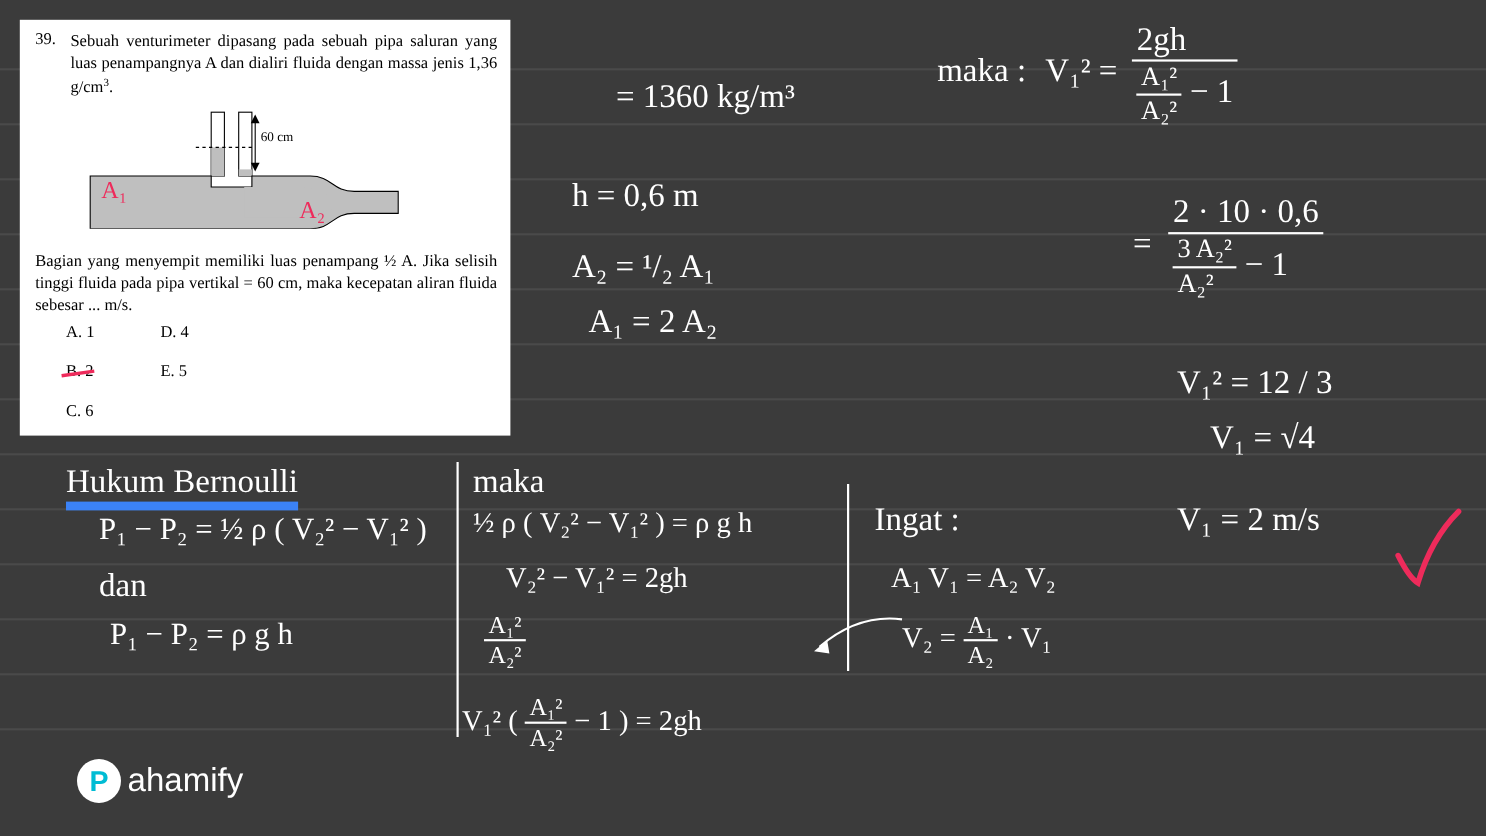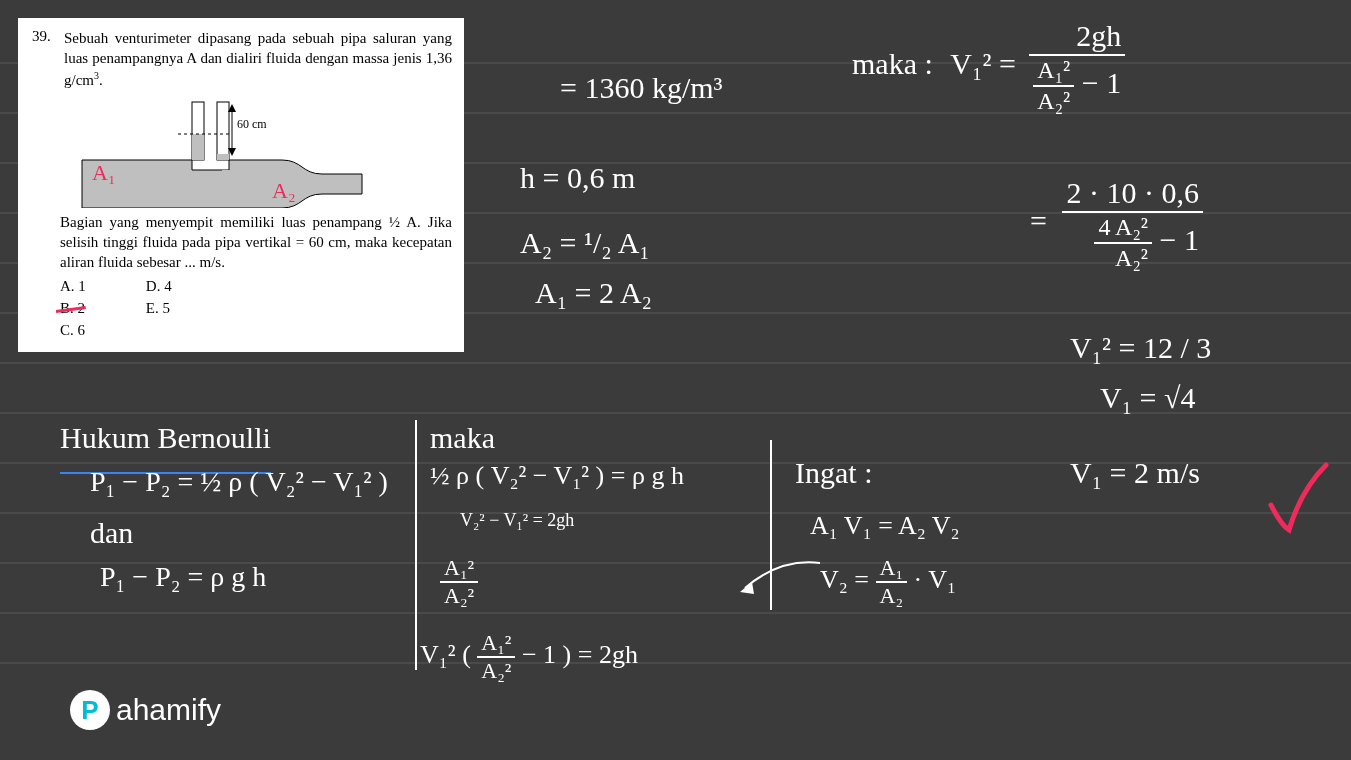--- a/index.html
+++ b/index.html
@@ -3,31 +3,31 @@
 <meta charset="utf-8">
 <style>
   html,body{margin:0;padding:0;width:1351px;height:760px;background:#3b3b3b;font-family:sans-serif;overflow:hidden}
   .board{position:relative;width:1351px;height:760px;background:#3b3b3b}
   .line{position:absolute;left:0;right:0;border-top:2px solid #4a4a4a}
   .question-card{position:absolute;left:18px;top:18px;width:420px;background:#fff;color:#000;padding:10px 12px 12px 14px;font-family:"Times New Roman",serif}
   .q-row{display:flex;gap:8px}
   .q-num{flex:0 0 24px;font-size:15px}
   .q-text{flex:1;font-size:15px;line-height:1.35;text-align:justify}
   .q-sup{font-size:10px;vertical-align:super}
-  .diagram{margin:8px 0 4px 40px;width:300px;height:110px;position:relative}
+  .diagram{margin:8px 0 20px 40px;width:300px;height:110px;position:relative}
   .answers{display:flex;gap:60px;margin-left:28px;margin-top:4px;font-size:15px}
-  .answers-col{display:flex;flex-direction:column;gap:3px}
+  .answers-col{display:flex;flex-direction:column;gap:17px}
   .answers-col span{padding:1px 0}
   .strike{position:relative}
   .strike .sline{position:absolute;left:-4px;top:50%;width:30px;border-top:3px solid #ee2b5b;transform:rotate(-8deg)}
   .hw{position:absolute;color:#fff;font-family:"Comic Sans MS","Segoe Script",cursive;font-size:30px;line-height:1.2;white-space:nowrap}
-  .fr{display:inline-block;text-align:right;vertical-align:middle}
+  .fr{display:inline-block;text-align:left;vertical-align:middle}
   .fr .num{display:block;border-bottom:2px solid #fff;padding:0 4px}
   .fr .den{display:block;padding:0 4px}
-  .und{border-bottom:2px solid #3b82f6;padding-bottom:18px}
+  .und{border-bottom:8px solid #3b82f6;padding-bottom:2px}
   .label{position:absolute;color:#ee2b5b;font-family:"Comic Sans MS",cursive;font-size:22px}
   .logo{position:absolute;left:70px;bottom:30px;display:flex;align-items:center;gap:6px;color:#fff;font-size:30px;font-weight:500}
   .logo-icon{width:40px;height:40px;border-radius:50%;background:#fff;display:flex;align-items:center;justify-content:center;color:#00bcd4;font-weight:bold;font-size:26px}
   .check{position:absolute;color:#ee2b5b;font-size:50px;right:20px;top:460px}
 </style>
 </head>
 <body>
 <div class="board">
 
 <div class="line" style="top:62px"></div>
@@ -66,21 +66,21 @@
       <polygon points="160,58 156,50 164,50" fill="#000"></polygon>
       <text x="165" y="30" font-size="12" font-family="Times New Roman">60 cm</text>
 
       <path d="M10 62 L120 62 L120 72 L157 72 L157 62 L210 62 C230 62 230 76 250 76 L290 76 L290 96 L250 96 C230 96 230 110 210 110 L10 110 Z" fill="#bfbfbf" stroke="#000"></path>
 
       <path d="M150 72 L200 72 C218 72 218 80 236 80 L270 80 L270 92 L236 92 C218 92 218 100 200 100 L150 100 Z" fill="#bfbfbf" stroke="#000" stroke-width="0"></path>
     </svg>
     <span class="label" style="left:20px;top:62px">A₁</span>
     <span class="label" style="left:200px;top:80px">A₂</span>
   </div>
-  <div class="q-text" style="margin-left:28px">Bagian yang menyempit memiliki luas penampang ½ A. Jika selisih tinggi fluida pada pipa vertikal = 60 cm, maka kecepatan aliran fluida sebesar ... m/s.</div>
+  <div class="q-text" style="">Bagian yang menyempit memiliki luas penampang ½ A. Jika selisih tinggi fluida pada pipa vertikal = 60 cm, maka kecepatan aliran fluida sebesar ... m/s.</div>
   <div class="answers">
     <div class="answers-col">
       <span>A.  1</span>
       <span class="strike"><span>B.  2</span><span class="sline"></span></span>
       <span>C.  6</span>
     </div>
     <div class="answers-col">
       <span>D.  4</span>
       <span>E.  5</span>
     </div>
@@ -107,21 +107,21 @@
     </span>
   </span>
 </div>
 
 <div class="hw" style="left:1030px;top:175px">
   <span>=</span>
   <span class="fr" style="margin-left:8px">
     <span class="num">2 · 10 · 0,6</span>
     <span class="den">
       <span class="fr" style="font-size:24px">
-        <span class="num">4 A₂²</span>
+        <span class="num">3 A₂²</span>
         <span class="den">A₂²</span>
       </span>
       <span> − 1</span>
     </span>
   </span>
 </div>
 
 <div class="hw" style="left:1070px;top:330px">V₁² = 12 / 3</div>
 <div class="hw" style="left:1100px;top:380px">V₁ = √4</div>
 <div class="hw" style="left:1070px;top:455px">V₁ = 2 m/s</div>
@@ -131,21 +131,21 @@
       </svg>
 </div>
 
 <div class="hw" style="left:60px;top:420px"><span class="und">Hukum Bernoulli</span></div>
 <div class="hw" style="left:90px;top:465px;font-size:28px">P₁ − P₂ = ½ ρ ( V₂² − V₁² )</div>
 <div class="hw" style="left:90px;top:515px">dan</div>
 <div class="hw" style="left:100px;top:560px;font-size:28px">P₁ − P₂ = ρ g h</div>
 
 <div class="hw" style="left:430px;top:420px">maka</div>
 <div class="hw" style="left:430px;top:460px;font-size:26px">½ ρ ( V₂² − V₁² ) = ρ g h</div>
-<div class="hw" style="left:460px;top:510px;font-size:18px">V₂² − V₁² = 2gh</div>
+<div class="hw" style="left:460px;top:510px;font-size:26px">V₂² − V₁² = 2gh</div>
 <div class="hw" style="left:440px;top:555px;font-size:26px">
   <span class="fr" style="font-size:22px">
     <span class="num">A₁²</span>
     <span class="den">A₂²</span>
   </span>
 </div>
 <div class="hw" style="left:420px;top:630px;font-size:26px">
   <span>V₁² (</span>
   <span class="fr" style="font-size:22px">
     <span class="num">A₁²</span>

